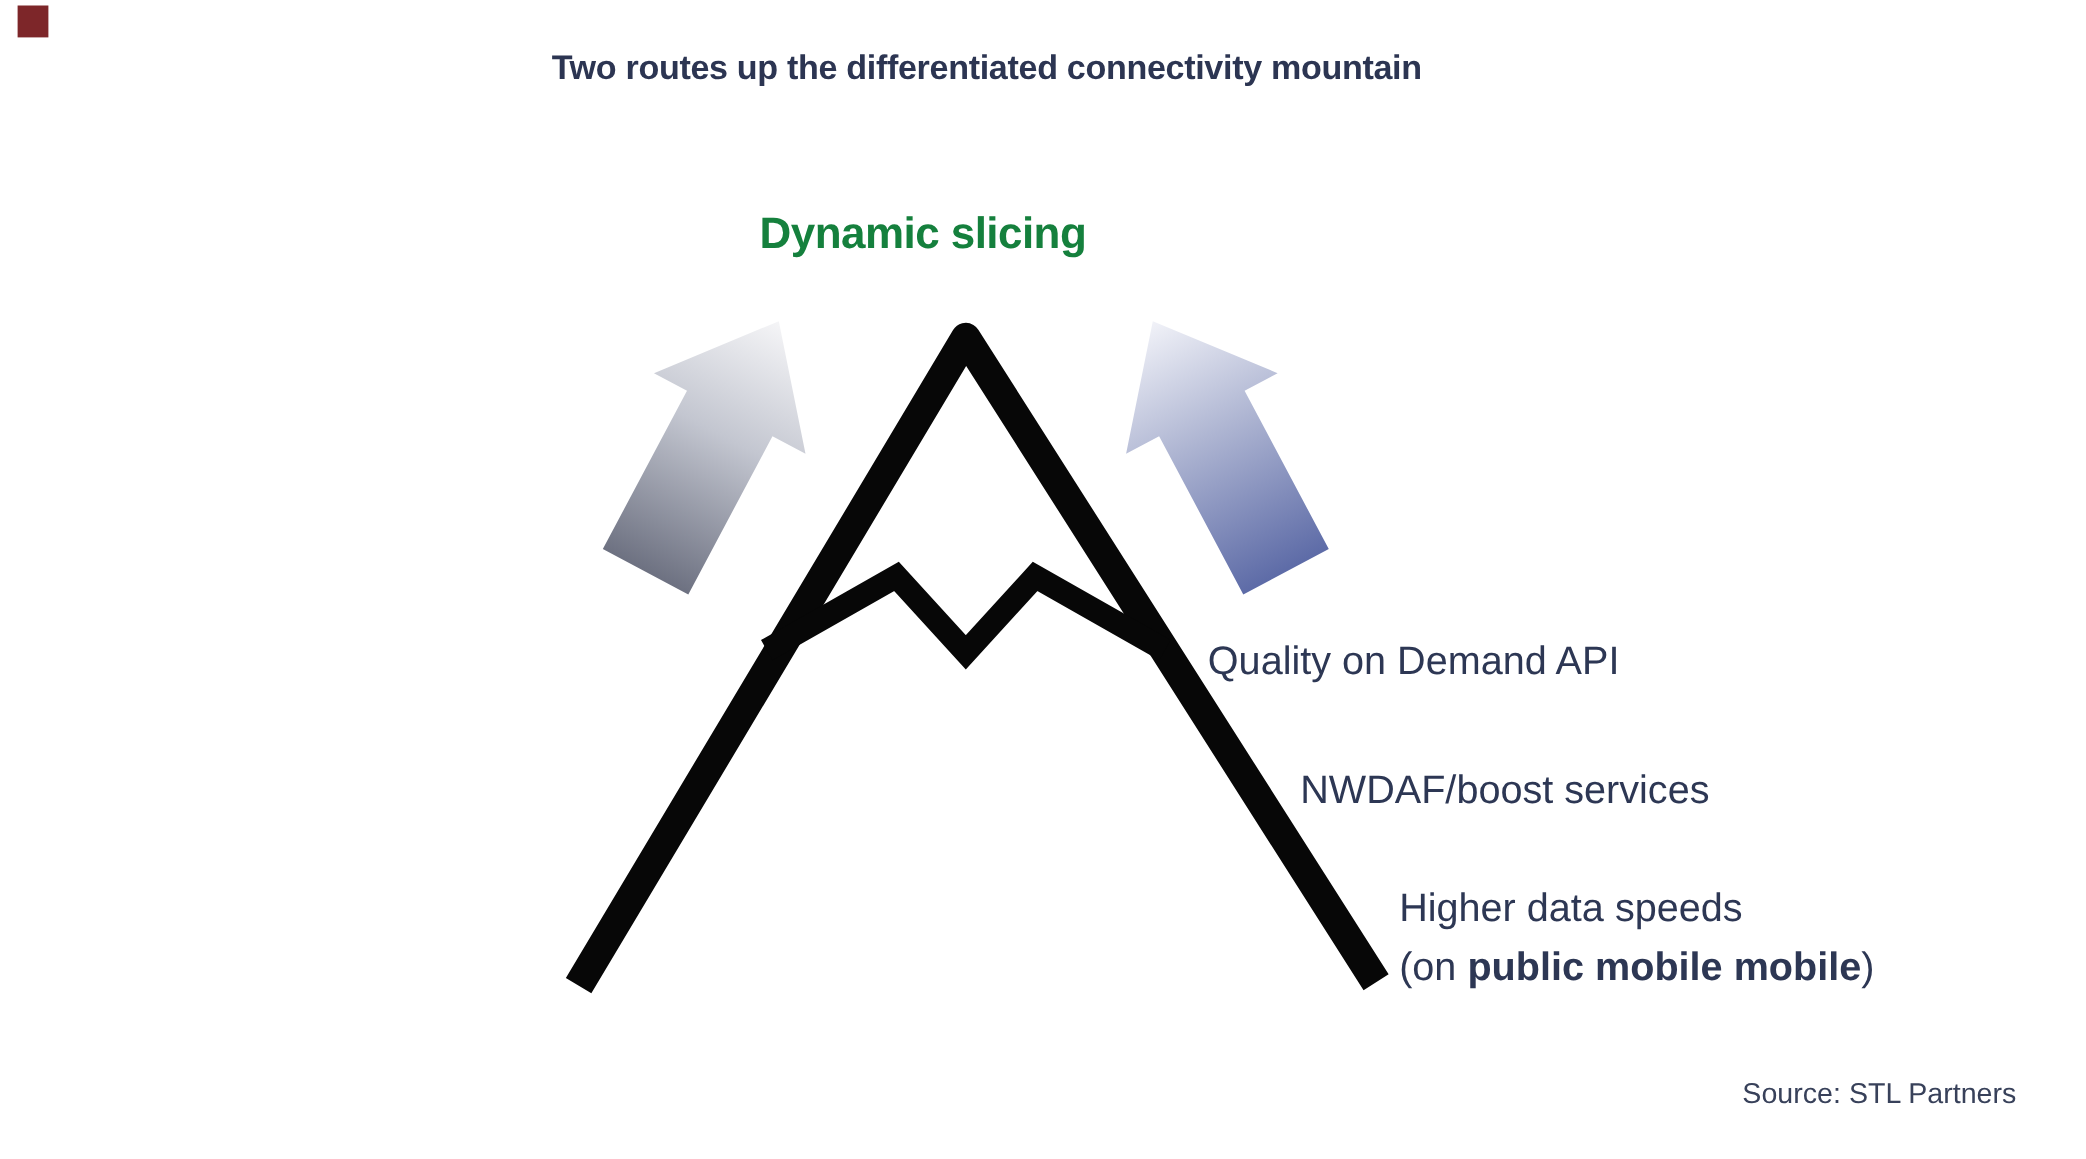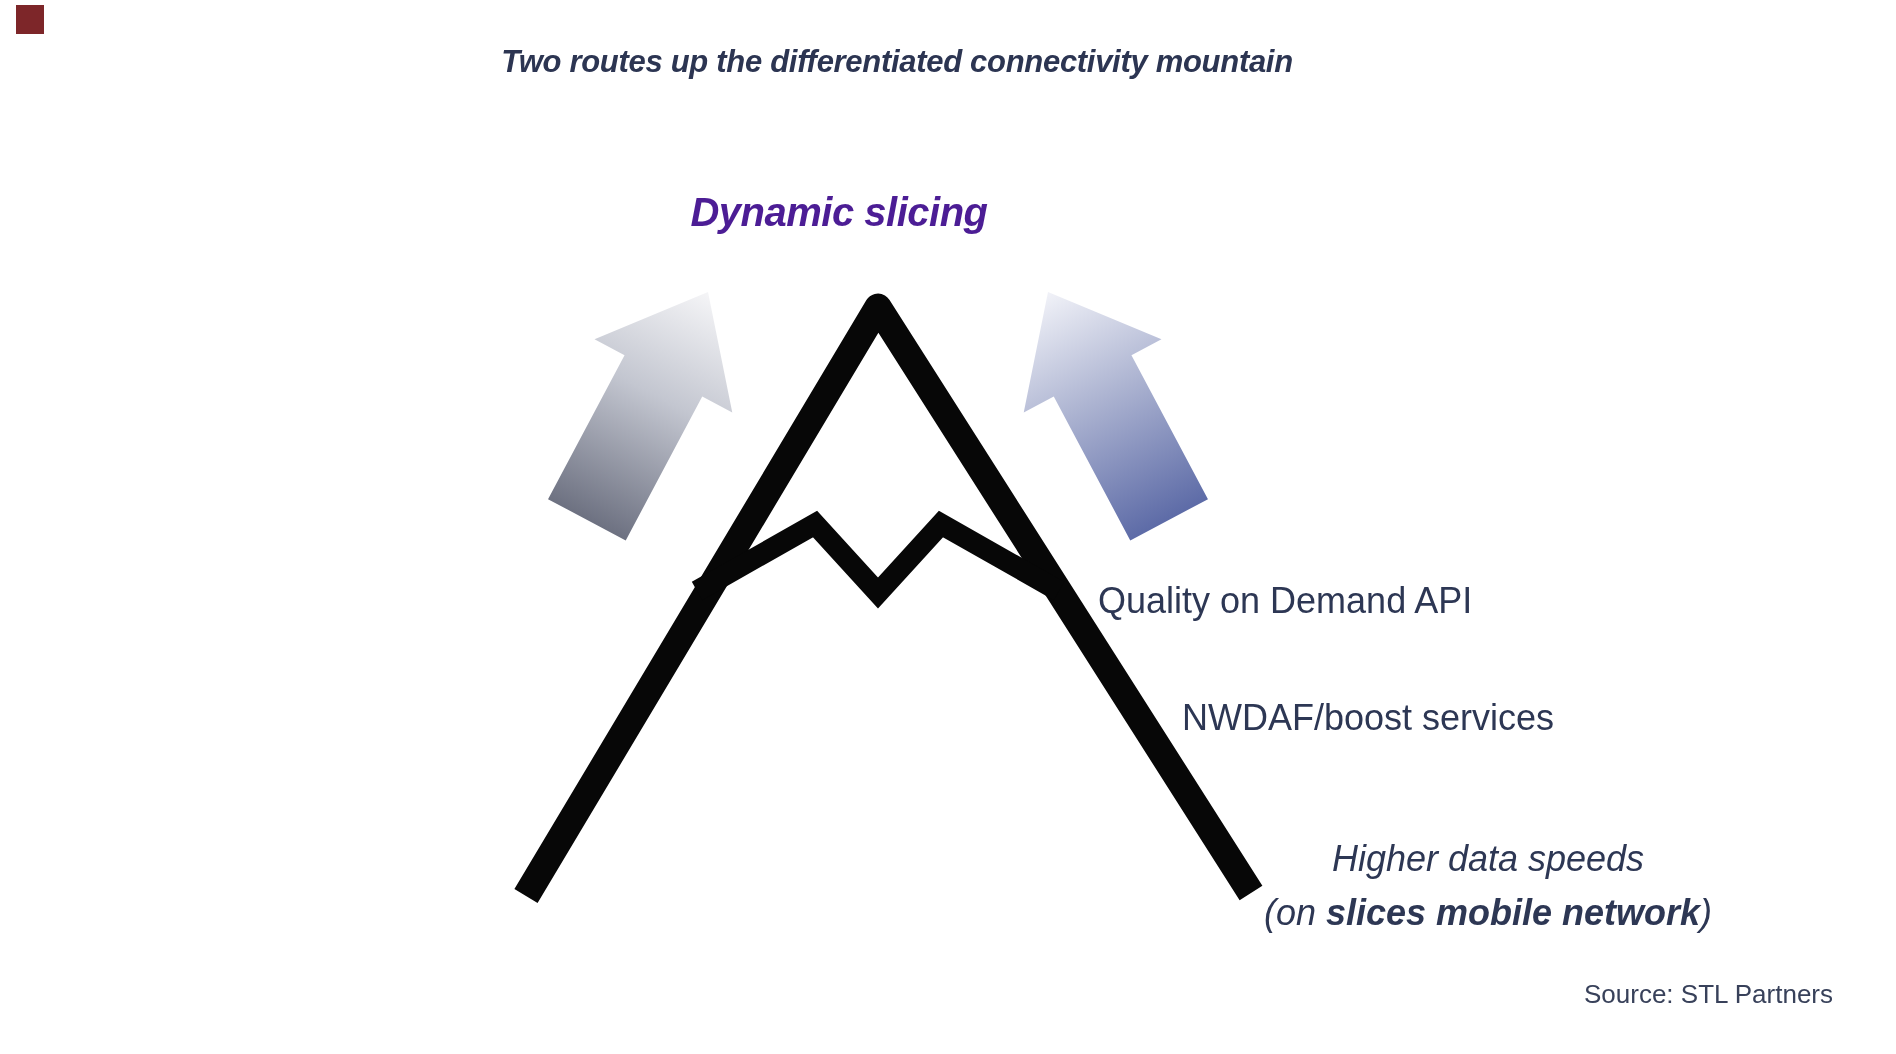--- a/index.html
+++ b/index.html
@@ -4,21 +4,21 @@
 <style>
   html,body{margin:0;padding:0;background:#ffffff;}
   #stage{
     position:relative;
     width:1896px;height:1054px;
     background:#ffffff;
     overflow:hidden;
     font-family:"Liberation Sans", sans-serif;
   }
   .abs{position:absolute;}
-  .centered{transform:translateX(-50%);text-align:center;font-style:italic;}
+  .centered{transform:translateX(-50%);}
   .title{
     font-size:31px;font-weight:bold;letter-spacing:-0.3px;
     white-space:nowrap;
   }
   .peak-label{
     font-size:40px;font-weight:bold;letter-spacing:-0.5px;
     white-space:nowrap;
   }
   .route-label{
     font-size:36px;line-height:54px;white-space:nowrap;
@@ -33,21 +33,21 @@
 </style>
 </head>
 <body>
 
 <div id="stage">
 
   <div class="abs corner-mark" style="left: 16px; top: 5px; background-color: rgb(125, 38, 41);"></div>
 
   <div class="abs centered title" style="left: 897px; top: 44px; color: rgb(44, 53, 82);">Two routes up the differentiated connectivity mountain</div>
 
-  <div class="abs centered peak-label" style="left: 839px; top: 190px; color: #4c1d95;">Dynamic slicing</div>
+  <div class="abs centered peak-label" style="left: 839px; top: 190px; color: #15803d;">Dynamic slicing</div>
 
   <svg class="abs" style="left:0;top:0;" width="1896" height="1054" viewBox="0 0 1896 1054">
     <defs>
       <linearGradient id="gradLeft" gradientUnits="userSpaceOnUse" x1="0" y1="0" x2="0" y2="258">
         <stop offset="0" stop-color="#f5f5f7"></stop>
         <stop offset="0.45" stop-color="#c3c6d0"></stop>
         <stop offset="1" stop-color="#6d7181"></stop>
       </linearGradient>
       <linearGradient id="gradRight" gradientUnits="userSpaceOnUse" x1="0" y1="0" x2="0" y2="258">
         <stop offset="0" stop-color="#f1f2f8"></stop>
@@ -68,22 +68,22 @@
 
     <path d="M 697,591 L 815,524 L 878,593 L 941,524 L 1059,591" fill="none" stroke-width="21" stroke-linejoin="miter" stroke-linecap="butt" stroke="#070707"></path>
   </svg>
 
 
 
   <div class="abs route-label" style="left: 1182px; top: 691px; color: rgb(45, 55, 84);">NWDAF/boost services</div>
 
   <div class="abs route-label" style="left: 1098px; top: 574px; color: rgb(45, 55, 84);">Quality on Demand API</div>
 
-  <div class="abs centered route-label" style="left: 1488px; top: 798px; color: rgb(45, 55, 84); margin-top: 34px;">
+  <div class="abs centered route-label" style="left: 1488px; top: 798px; color: rgb(45, 55, 84);">
     <div>Higher data speeds</div>
     <div>
-      <span>(on </span><b>slices mobile network</b><span>)</span>
+      <span>(on </span><b>public mobile mobile</b><span>)</span>
     </div>
   </div>
 
   <div class="abs source-label" style="left: 1802px; top: 979px; color: rgb(56, 65, 90);">Source: STL Partners</div>
 
 </div>
 
 </body></html>

